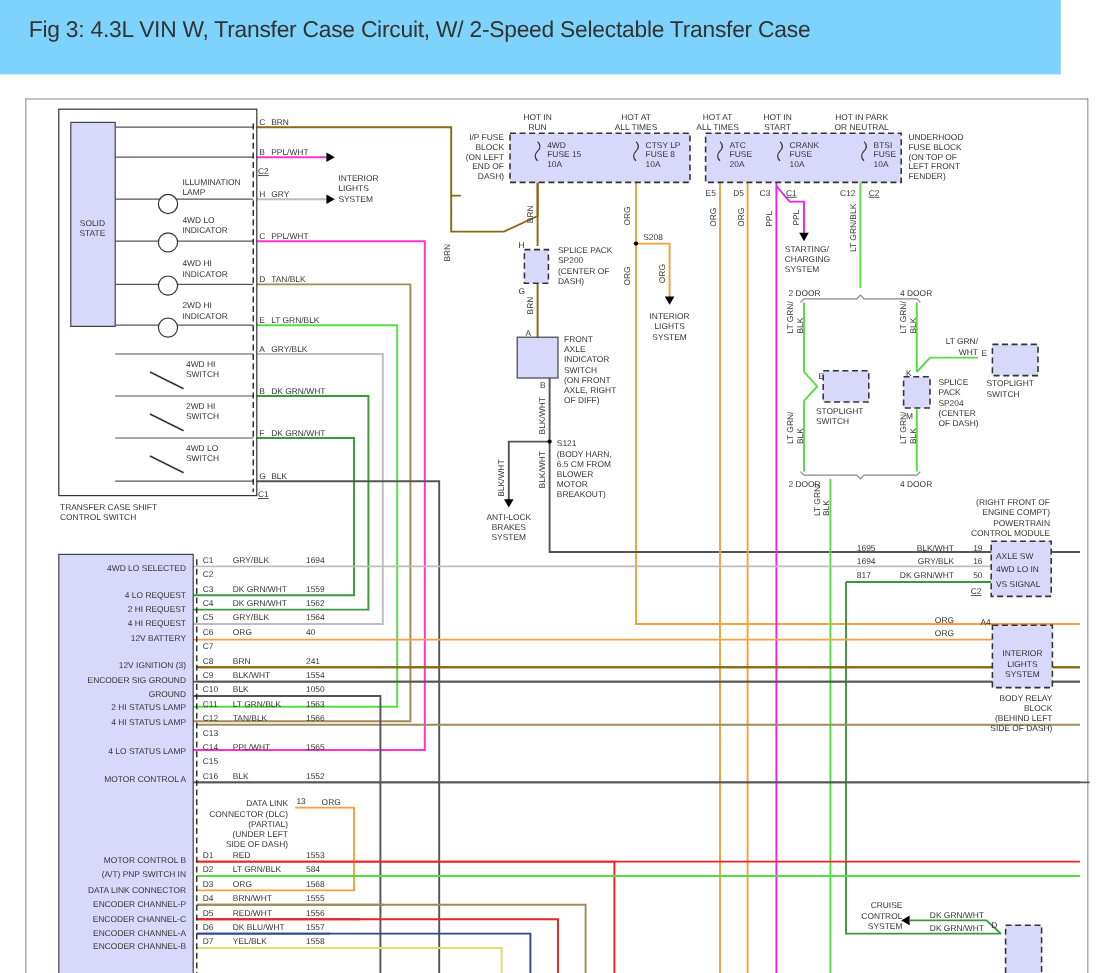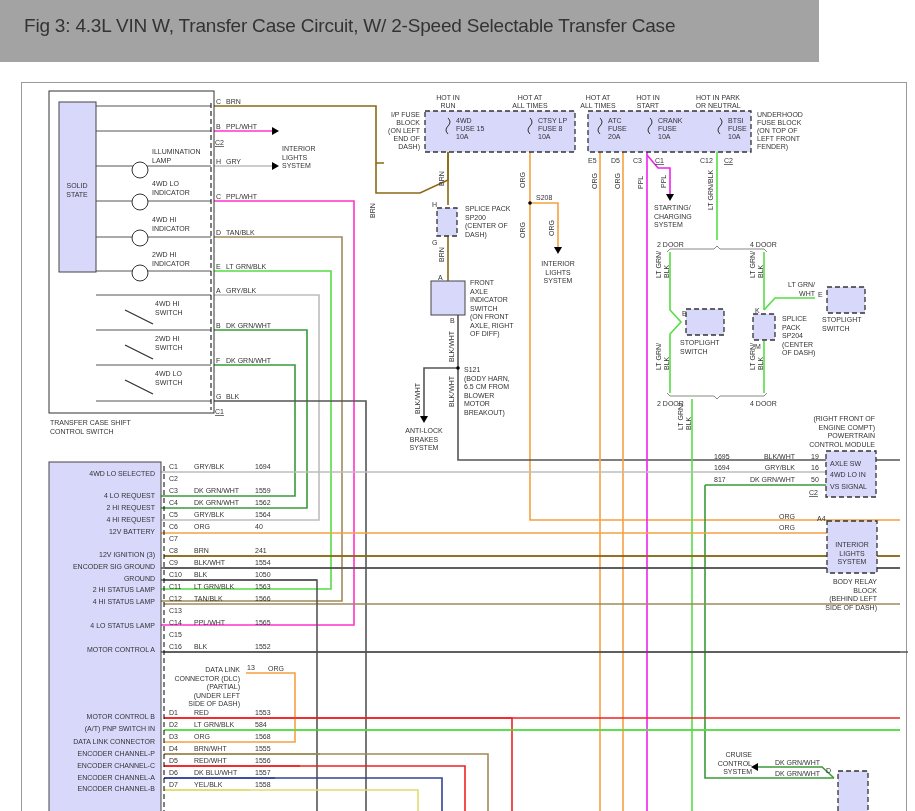--- a/index.html
+++ b/index.html
@@ -1,17 +1,17 @@
 <!DOCTYPE html>
 <html><head>
 <meta charset="utf-8">
 <style>
   html, body { margin: 0; padding: 0; }
   body { width: 915px; height: 811px; overflow: hidden; background: #ffffff; font-family: "Liberation Sans", sans-serif; }
-  .header { position: absolute; left: 0; top: 0; width: 819px; height: 62px; background: #a3a3a3; }
+  .header { position: absolute; left: 0; top: 0; width: 884px; height: 62px; background: #7dd3fc; }
   .header-title { position: absolute; left: 24px; top: 15px; font-size: 19px; color: #333333; font-family: "Liberation Sans", sans-serif; letter-spacing: -0.2px; }
   .frame { position: absolute; left: 21px; top: 82px; width: 884px; height: 740px; border: 1px solid #9a9a9a; border-bottom: none; }
   svg { position: absolute; left: 0; top: 0; }
   svg text { font-family: "Liberation Sans", sans-serif; font-size: 7px; fill: #333333; }
   .box { fill: #d8d8fb; stroke: #444; }
   .dash { fill: #d8d8fb; stroke: #333; stroke-dasharray: 5 3; stroke-width: 1.3; }
 </style>
 </head>
 <body>
 

